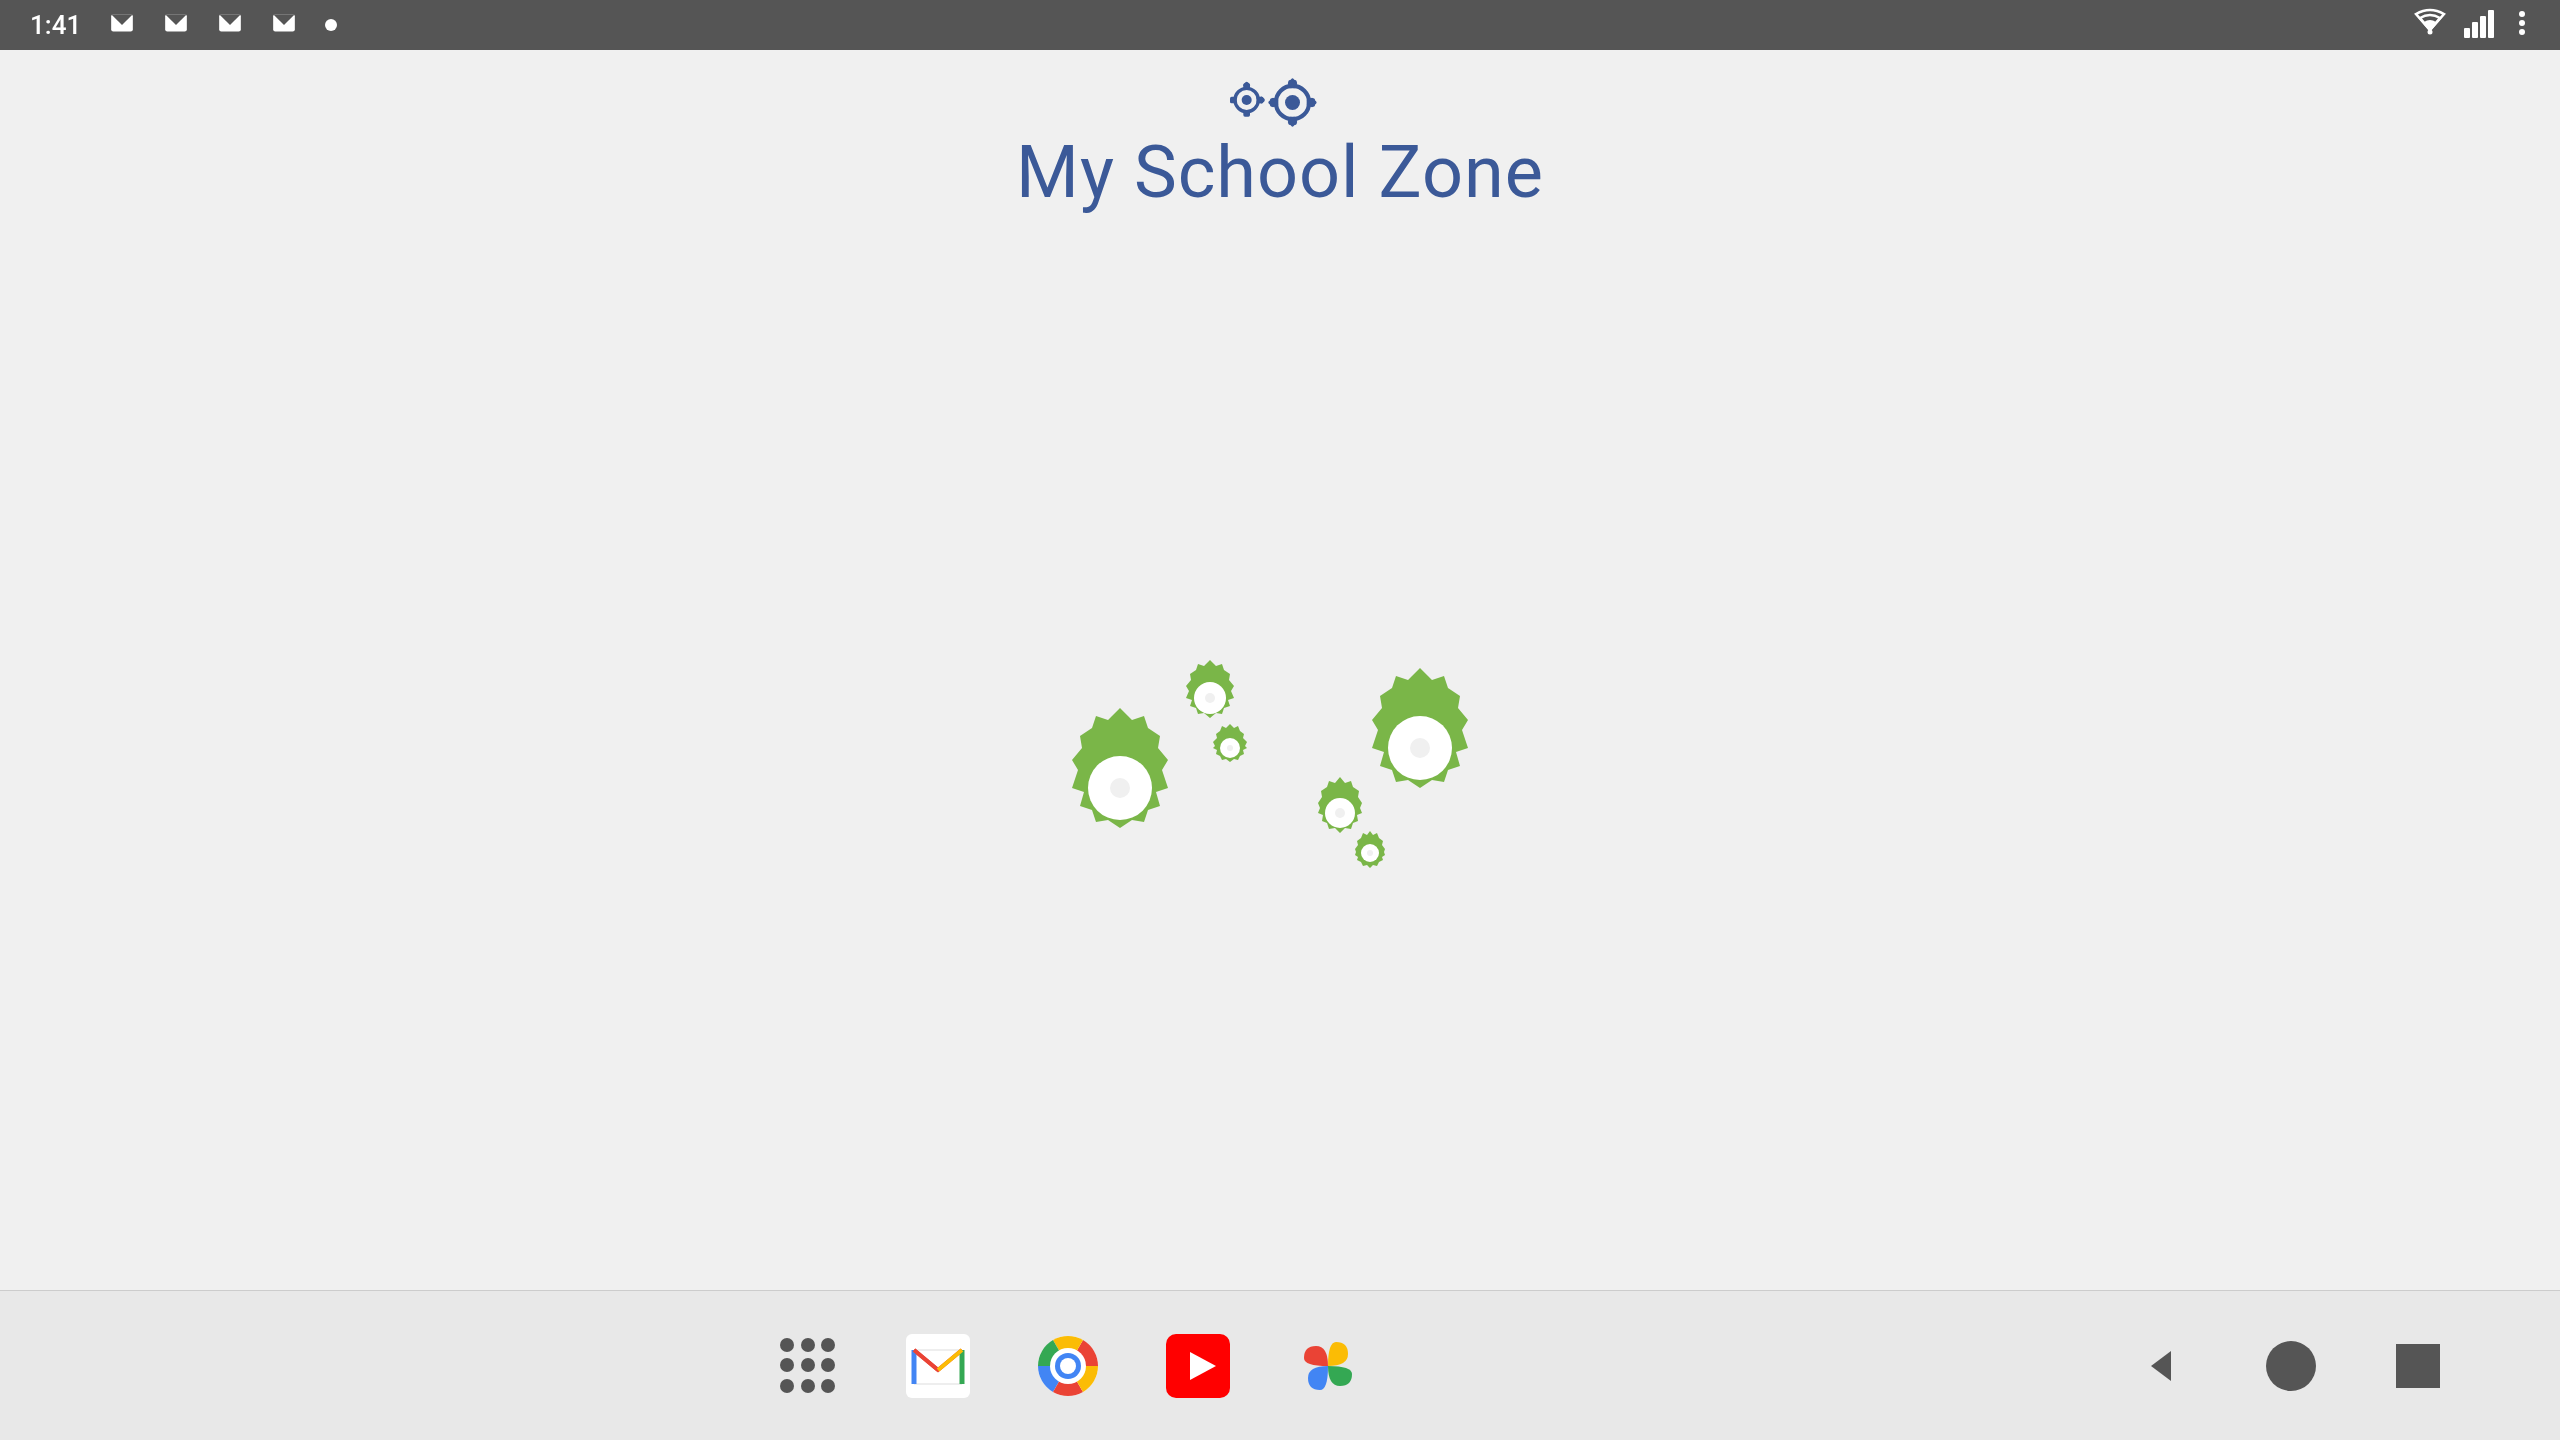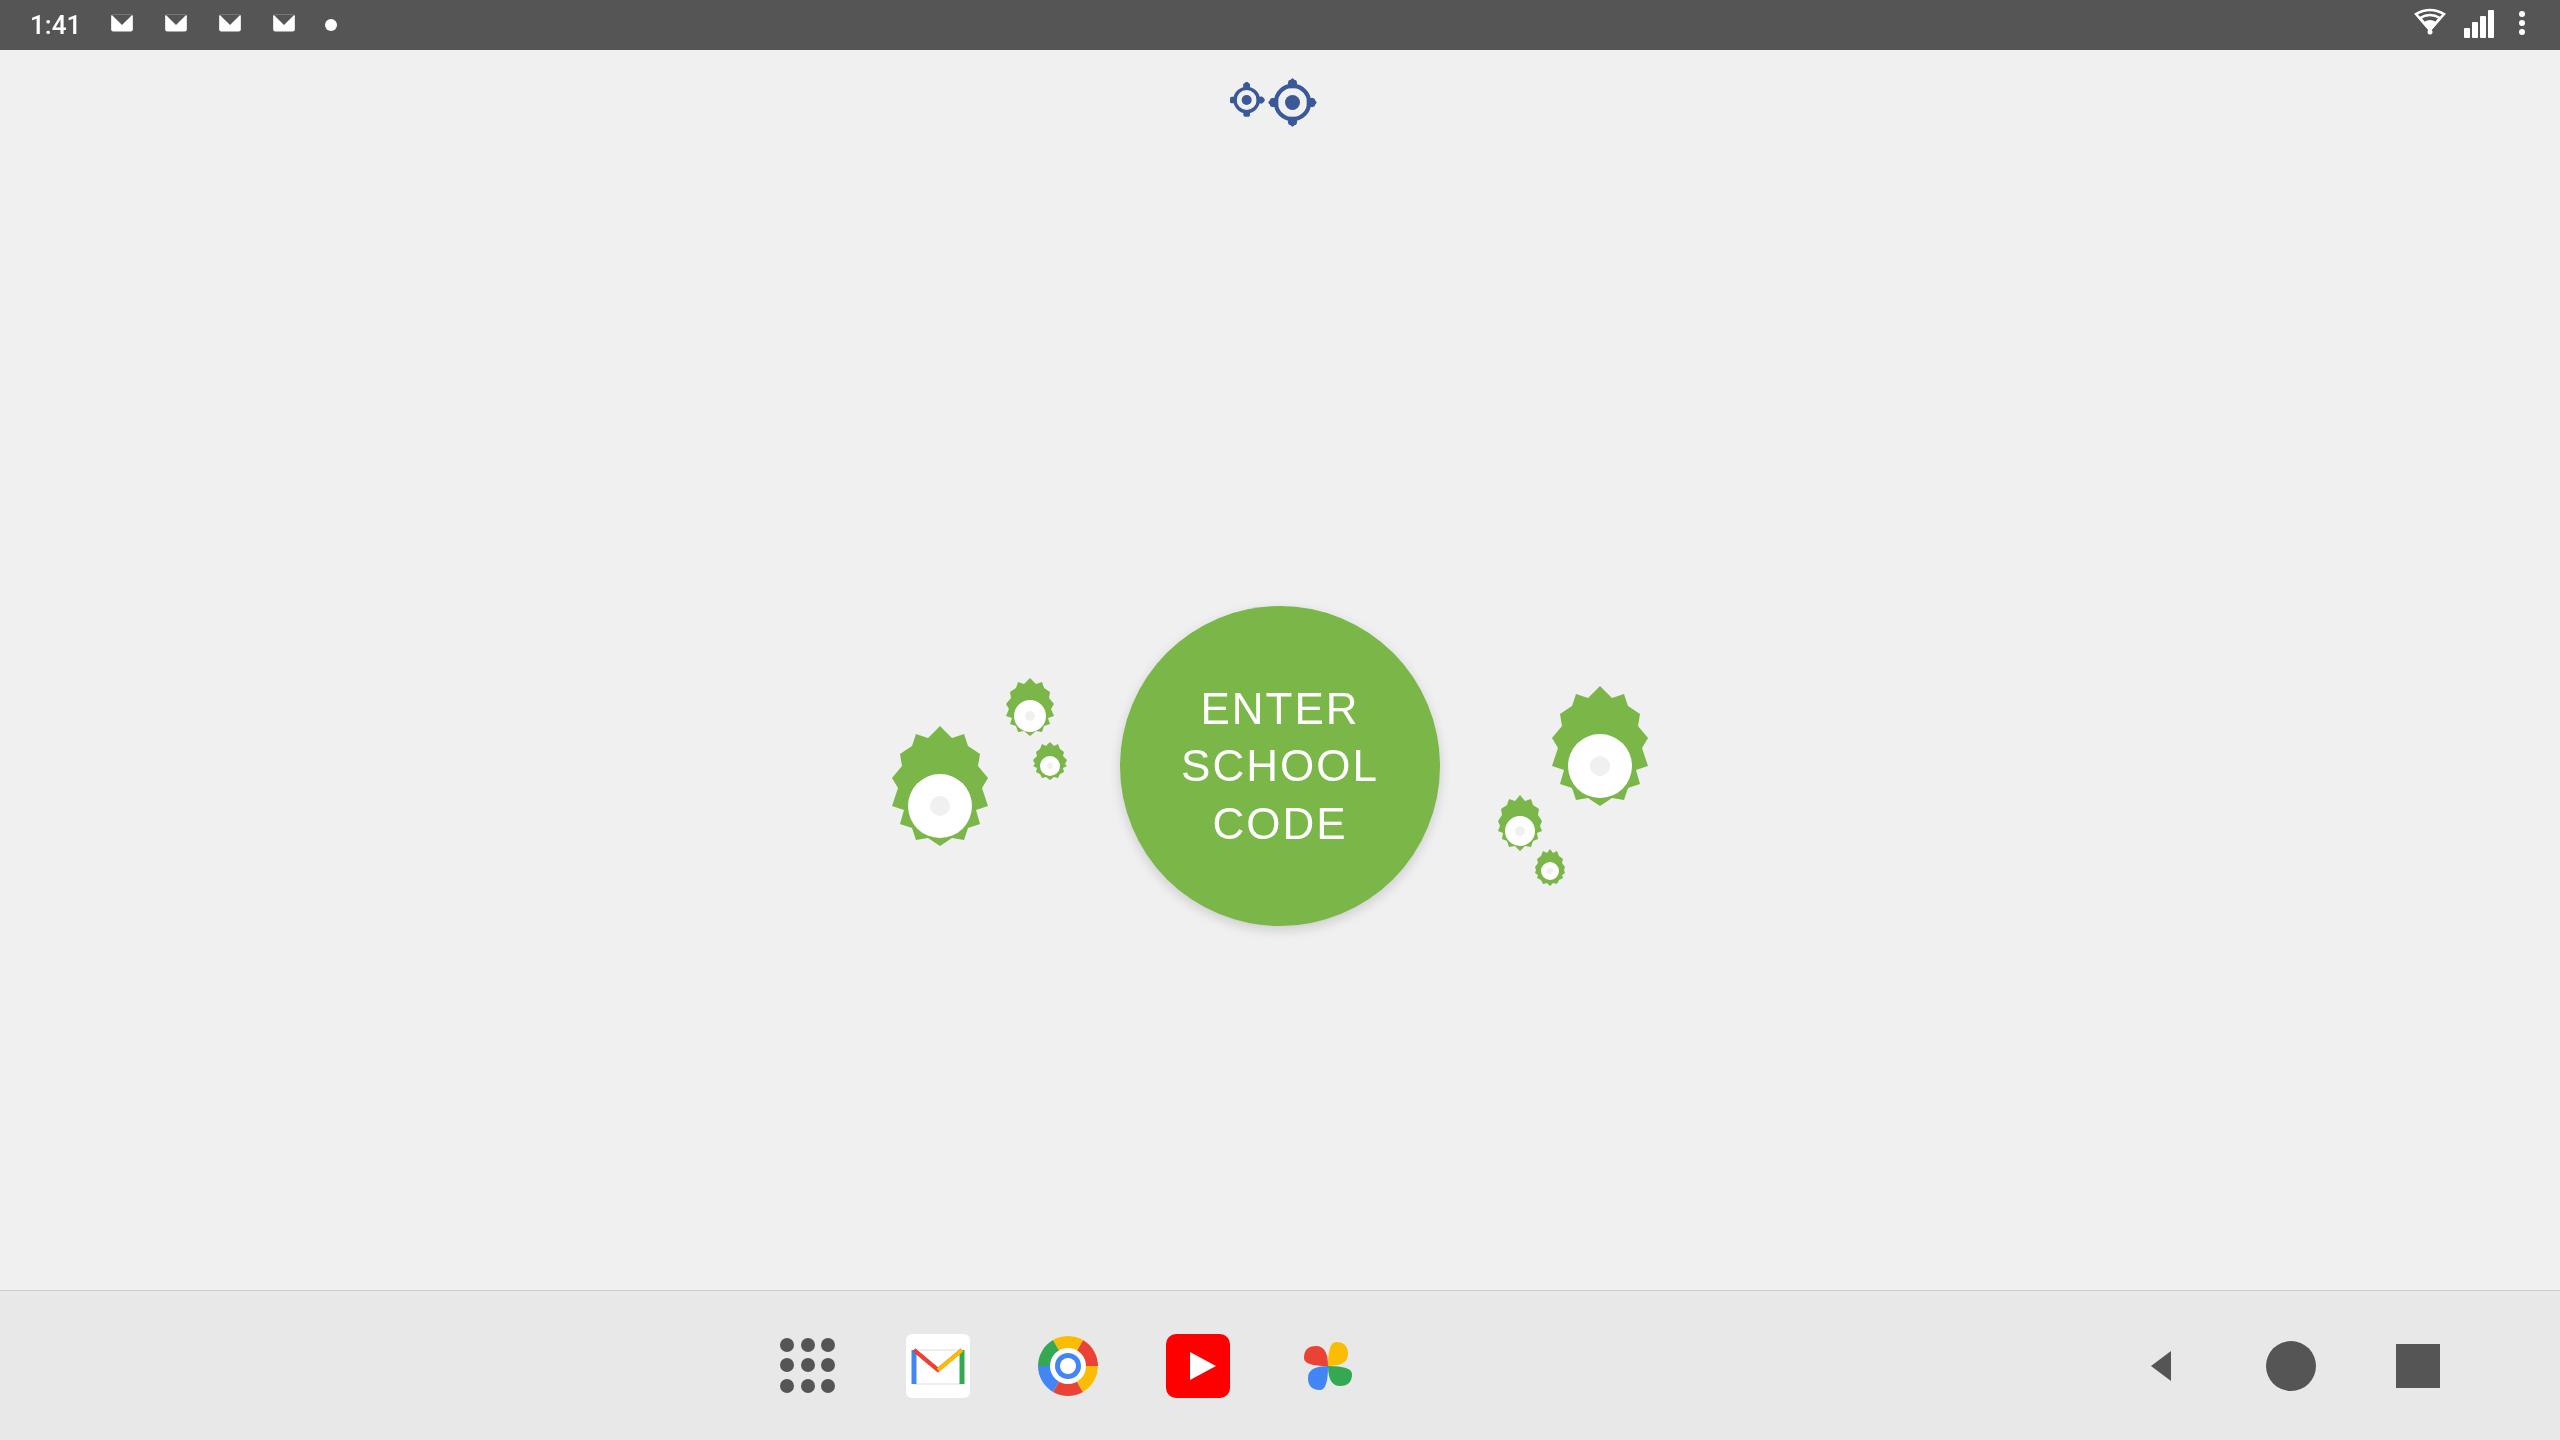--- a/index.html
+++ b/index.html
@@ -293,20 +293,21 @@
           <rect x="-5" y="17" width="10" height="10" rx="2" fill="#3b5998"></rect>
           <rect x="-27" y="-5" width="10" height="10" rx="2" fill="#3b5998"></rect>
           <rect x="17" y="-5" width="10" height="10" rx="2" fill="#3b5998"></rect>
           <rect x="-21" y="-21" width="9" height="9" rx="2" fill="#3b5998" transform="rotate(45)"></rect>
           <rect x="12" y="-21" width="9" height="9" rx="2" fill="#3b5998" transform="rotate(45)"></rect>
           <rect x="-21" y="12" width="9" height="9" rx="2" fill="#3b5998" transform="rotate(45)"></rect>
           <rect x="12" y="12" width="9" height="9" rx="2" fill="#3b5998" transform="rotate(45)"></rect>
         </g>
       </svg>
     </div>
+    <h1 id="app-title">My School Zone</h1>
   </div>
 
   <div id="gear-area">
 
     <div class="gear-group-left">
       <svg width="280" height="280" viewBox="0 0 280 280">
 
         <g transform="translate(100,170)">
           <path d="M0,-80 L12,-68 L24,-72 L28,-60 L40,-52 L38,-40 L48,-28 L42,-18 L48,0 L36,4 L40,18 L28,22 L24,34 L12,32 L0,40 L-12,32 L-24,34 L-28,22 L-40,18 L-36,4 L-48,0 L-42,-18 L-48,-28 L-38,-40 L-40,-52 L-28,-60 L-24,-72 L-12,-68 Z" fill="#7ab648"></path>
           <circle cx="0" cy="0" r="32" fill="white"></circle>
@@ -320,27 +321,20 @@
         </g>
 
         <g transform="translate(210,130)">
           <path d="M0,-24 L4,-20 L8,-22 L10,-17 L14,-14 L13,-10 L17,-6 L15,-2 L17,0 L13,2 L14,6 L10,8 L8,12 L4,11 L0,14 L-4,11 L-8,12 L-10,8 L-14,6 L-13,2 L-17,0 L-15,-2 L-17,-6 L-13,-10 L-14,-14 L-10,-17 L-8,-22 L-4,-20 Z" fill="#7ab648"></path>
           <circle cx="0" cy="0" r="10" fill="white"></circle>
           <circle cx="0" cy="0" r="3" fill="#f0f0f0"></circle>
         </g>
       </svg>
     </div>
 
-    <button id="enter-school-btn" style="background: rgb(122, 182, 72);">
-      <span id="enter-school-btn-text">
-        <span style="display:block;">ENTER</span>
-        <span style="display:block;">SCHOOL</span>
-        <span style="display:block;">CODE</span>
-      </span>
-    </button>
 
     <div class="gear-group-right">
       <svg width="280" height="280" viewBox="0 0 280 280">
 
         <g transform="translate(140,130)">
           <path d="M0,-80 L12,-68 L24,-72 L28,-60 L40,-52 L38,-40 L48,-28 L42,-18 L48,0 L36,4 L40,18 L28,22 L24,34 L12,32 L0,40 L-12,32 L-24,34 L-28,22 L-40,18 L-36,4 L-48,0 L-42,-18 L-48,-28 L-38,-40 L-40,-52 L-28,-60 L-24,-72 L-12,-68 Z" fill="#7ab648"></path>
           <circle cx="0" cy="0" r="32" fill="white"></circle>
           <circle cx="0" cy="0" r="10" fill="#f0f0f0"></circle>
         </g>
 

